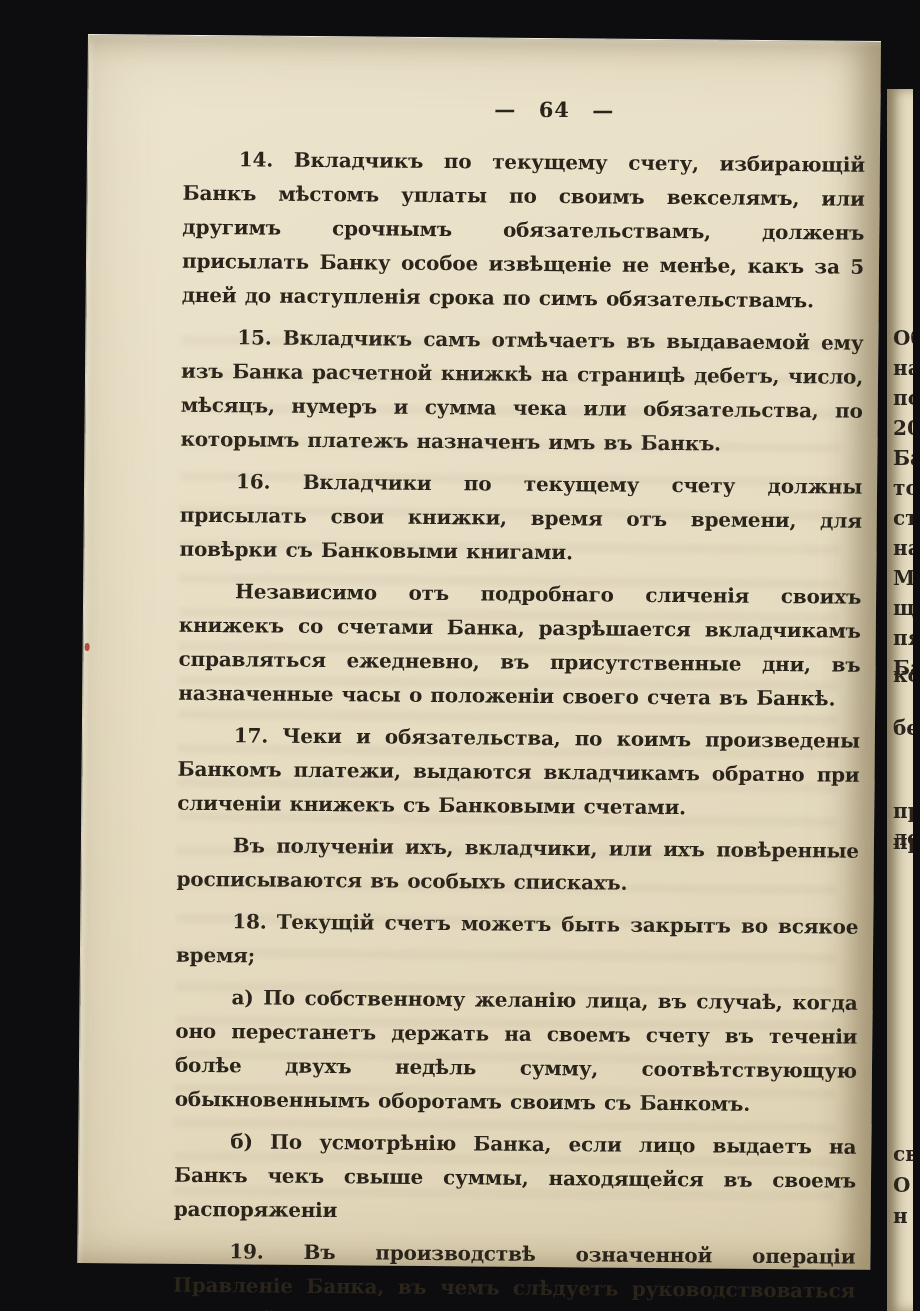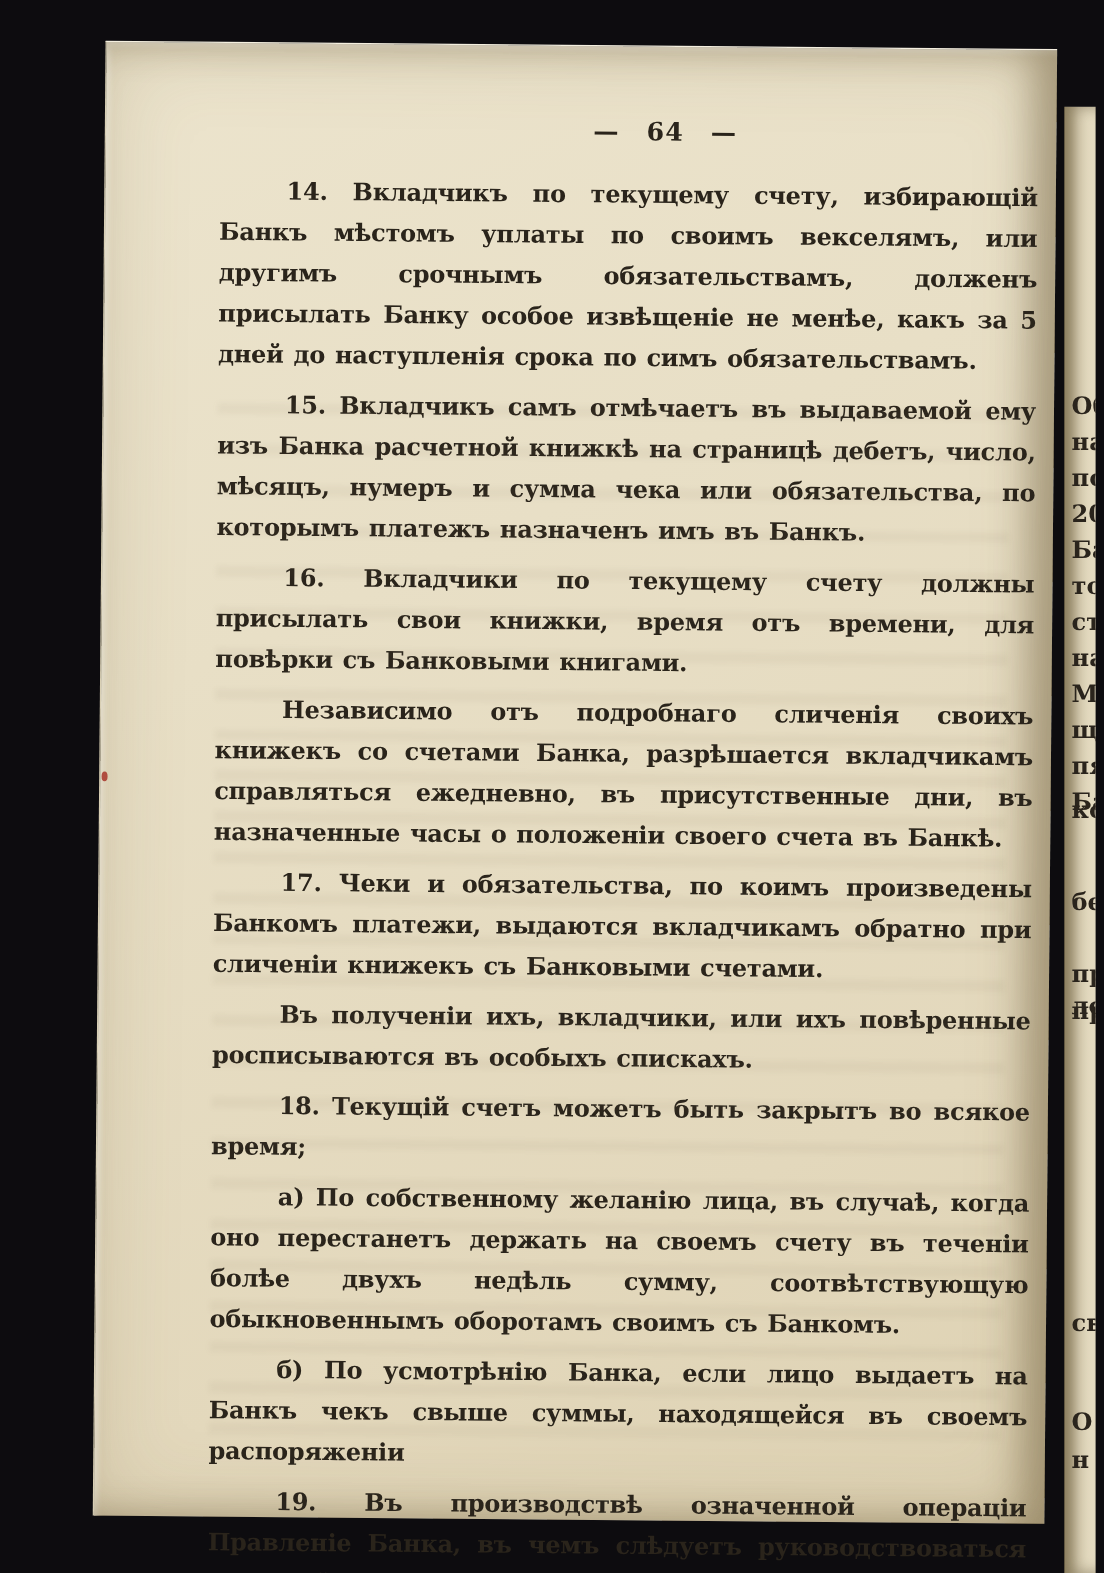--- a/index.html
+++ b/index.html
@@ -121,20 +121,20 @@
     <span class="fragment" style="top: 327px;">20</span>
     <span class="fragment" style="top: 357px;">Ба</span>
     <span class="fragment" style="top: 387px;">то</span>
     <span class="fragment" style="top: 417px; text-align: right;">ст</span>
     <span class="fragment" style="top: 447px;">на</span>
     <span class="fragment" style="top: 477px;">М</span>
     <span class="fragment" style="top: 507px;">ща</span>
     <span class="fragment" style="top: 537px;">пя</span>
     <span class="fragment" style="top: 567px;">Ба</span>
     <span class="fragment" style="top: 574px;">ко</span>
-    <span class="fragment" style="top: 650px;">бе</span>
+    <span class="fragment" style="top: 627px;">бе</span>
     <span class="fragment" style="top: 710px;">пр</span>
     <span class="fragment" style="top: 741px;">пр</span>
     <span class="fragment" style="top: 737px;">ло</span>
-    <span class="fragment" style="top: 1001px;">св</span>
+    <span class="fragment" style="top: 1053px;">св</span>
     <span class="fragment" style="top: 1084px;">О</span>
     <span class="fragment" style="top: 1115px;">н</span>
   </div>
 
 </body></html>

